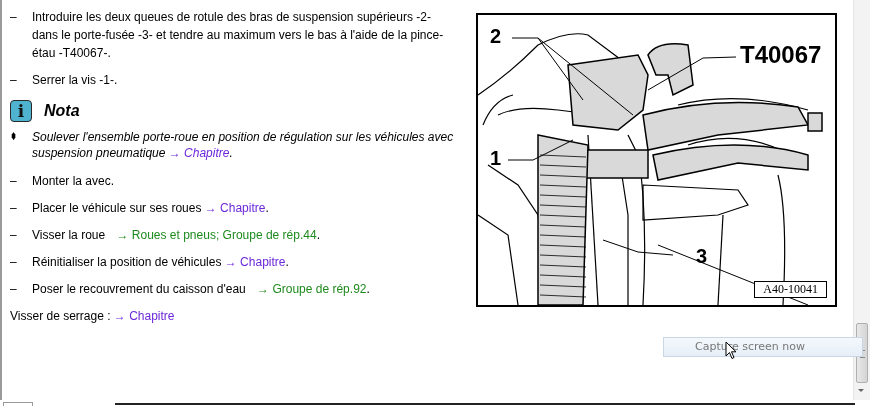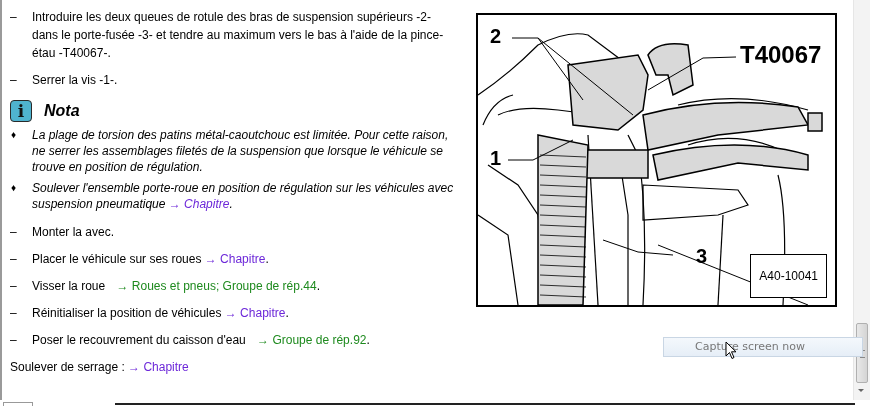--- a/index.html
+++ b/index.html
@@ -22,22 +22,22 @@
   .bullet { position:relative; padding-left:22px; line-height:16px; font-style:italic; margin-bottom:5px; }
   .bullet .dot { position:absolute; left:1px; top:0; font-style:normal; font-size:10px; }
   .link-red { color:#6d28d9; }
   .link-green { color:#1e8a1e;margin-left:8px; }
   .figure {
     position:absolute; left:476px; top:13px; width:361px; height:294px;
     border:2px solid #000; box-sizing:border-box; background:#fff; overflow:hidden;
   }
   .fig-label { position:absolute; font-weight:bold; font-size:20px; font-family:"Liberation Sans", sans-serif; }
   .fig-code {
-    position:absolute; right:8px; bottom:7px; border:1px solid #000; padding:14px 8px;
-    font-size:12px; background:#fff;
+    position:absolute; right:8px; bottom:7px; border:1px solid #000; padding:0 8px;
+    font-size:12px; background:#fff;font-family:Liberation Serif, serif;
   }
   .scrollbar { position:absolute; right:0; top:0; width:16px; height:400px; background:#f3f3f3; border-left:1px solid #e6e6e6; }
   .thumb { position:absolute; left:2px; top:323px; width:12px; height:60px; background:linear-gradient(to right,#e8e8e8,#d4d4d4); border:1px solid #b0b0b0; border-radius:2px; box-sizing:border-box; }
   .thumb-grip { position:absolute; left:3px; top:26px; width:5px; height:6px; border-top:1px solid #888; border-bottom:1px solid #888; }
   .arrow-down { position:absolute; left:4px; top:389px; width:0; height:0; border-left:3px solid transparent; border-right:3px solid transparent; border-top:3px solid #666; }
   .tooltip {
     position:absolute; left:663px; top:337px; width:200px; height:20px;
     background:linear-gradient(#f4f8fc,#e6eef7); border:1px solid #c9d6e4; box-sizing:border-box;
     color:#777; font-family:"DejaVu Sans", sans-serif; font-size:11px; line-height:18px; padding-left:31px;
   }
@@ -62,21 +62,20 @@
   </div>
 
   <div class="nota-head">
     <div class="info-icon">
         <span>i</span>
       </div>
     <span class="nota-title">Nota</span>
   </div>
   <div class="bullet">
     <span class="dot">♦</span>
-    <span>La plage de torsion des patins métal-caoutchouc est limitée. Pour cette raison, ne serrer les assemblages filetés de la suspension que lorsque le véhicule se trouve en position de régulation.</span>
   </div>
   <div class="bullet" style="margin-bottom:11px;">
     <span class="dot">♦</span>
     <span>Soulever l'ensemble porte-roue en position de régulation sur les véhicules avec suspension pneumatique </span><a class="link-red">→ Chapitre</a><span>.</span>
   </div>
 
   <div class="step">
     <span class="dash">–</span>
     <span>Monter la avec.</span>
   </div>
@@ -90,21 +89,21 @@
   </div>
   <div class="step">
     <span class="dash">–</span>
     <span>Réinitialiser la position de véhicules </span><a class="link-red">→ Chapitre</a><span>.</span>
   </div>
   <div class="step">
     <span class="dash">–</span>
     <span>Poser le recouvrement du caisson d'eau </span><a class="link-green">→ Groupe de rép.92</a><span>.</span>
   </div>
   <div style="line-height:18px;">
-    <span>Soulever de serrage : </span><a class="link-red">→ Chapitre</a>
+    <span>Visser de serrage : </span><a class="link-red">→ Chapitre</a>
   </div>
 </div>
 
 <div class="figure">
   <svg width="357" height="290" viewBox="0 0 357 290">
     <g fill="none" stroke="#000" stroke-width="1.2">
       <path d="M0 80 Q30 60 60 30 Q90 15 110 20 L150 50 L160 70"></path>
       <path d="M20 100 Q40 90 80 95 L120 100 L140 110"></path>
       <path d="M5 110 Q15 85 35 80"></path>
       <path d="M10 150 L40 170 L60 200 L70 290"></path>

